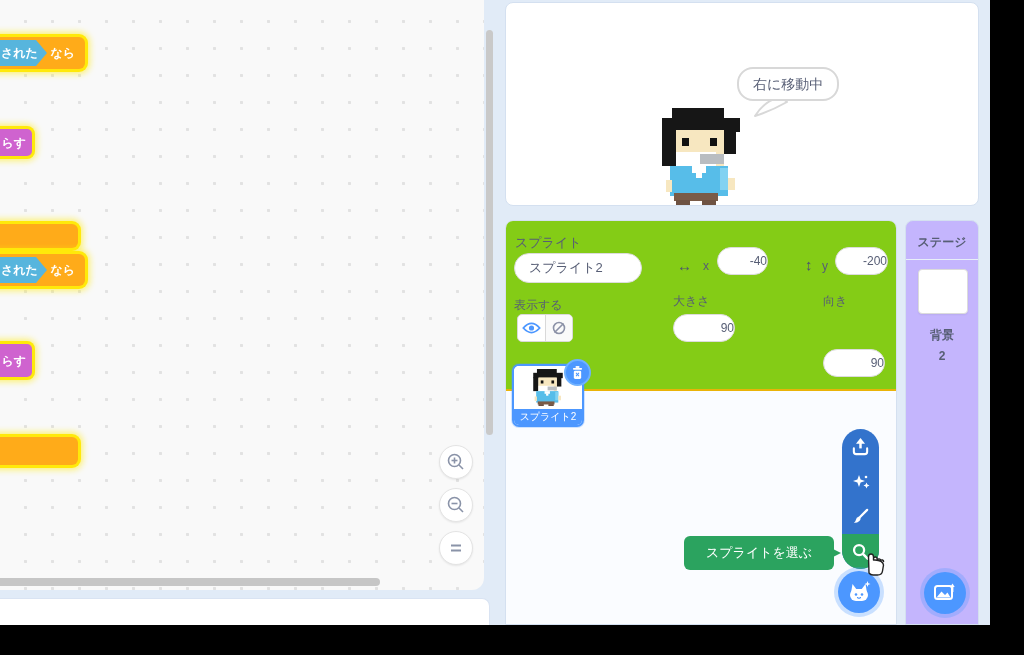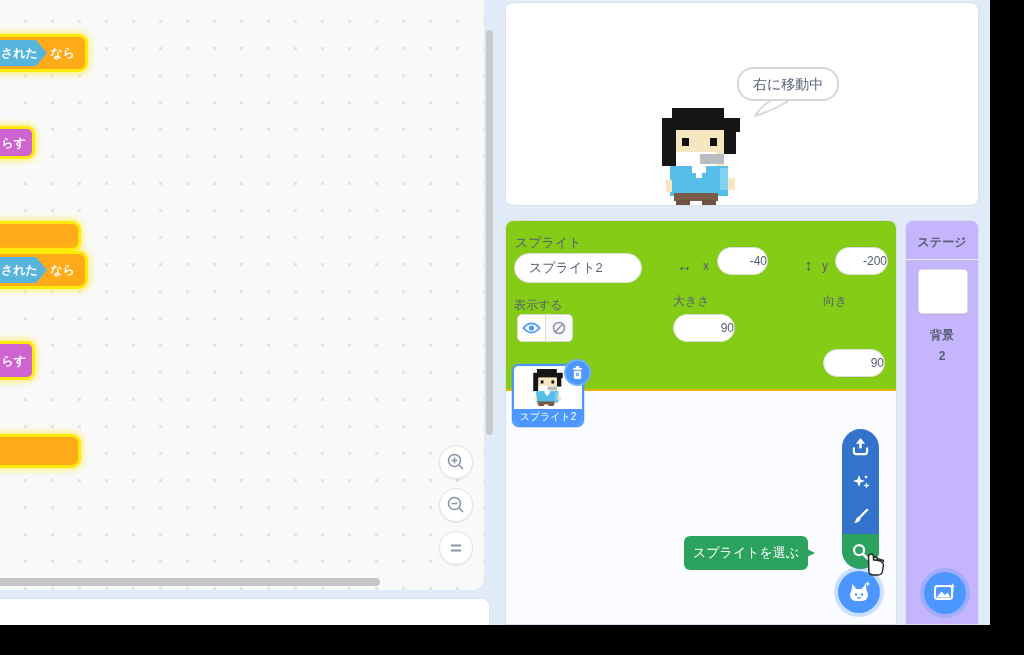--- a/index.html
+++ b/index.html
@@ -62,21 +62,21 @@
   #tile-thumb { height:43px; display:flex; align-items:center; justify-content:center; background:#fff; }
   #tile-label { height:16px; background:#4c97ff; color:#fff; font-size:10px; text-align:center; line-height:16px; }
   #delete-badge { position:absolute; left:58px; top:138px; width:27px; height:27px; border-radius:50%;
     background:#4c97ff; border:2px solid #6fb1ff; display:flex; align-items:center; justify-content:center; z-index:4; }
 
   
   #add-toolbar { position:absolute; left:336px; top:208px; width:37px; height:140px;
     background:#3373cc; border-radius:19px; overflow:hidden; z-index:5; }
   #add-toolbar .tb { height:35px; display:flex; align-items:center; justify-content:center; }
   #add-toolbar .tb.active { background:#2ba35f; }
-  #tooltip { position:absolute; left:178px; top:315px; height:34px; padding:0 9px;
+  #tooltip { position:absolute; left:178px; top:315px; height:34px; padding:0 22px;
     background:#2ba35f; border-radius:6px; color:#fff; font-size:13px; line-height:34px; z-index:5; }
   #tooltip::after { content:""; position:absolute; right:-7px; top:13px; border:4px solid transparent; border-left-color:#2ba35f; border-width:4px 0 4px 8px; }
   .fab { position:absolute; width:42px; height:42px; border-radius:50%; background:#4c97ff;
     box-shadow:0 0 0 4px rgba(76,151,255,.28); display:flex; align-items:center; justify-content:center; z-index:6; }
   #add-sprite-fab { left:332px; top:350px; }
   #cursor { position:absolute; left:355px; top:322px; z-index:9; }
 
   
   #stage-panel { position:absolute; left:905px; top:220px; width:74px; height:405px;
     background:#c4b5fd; border:1px solid #d4e0f0; border-radius:8px 8px 0 0;font-weight:bold; }

